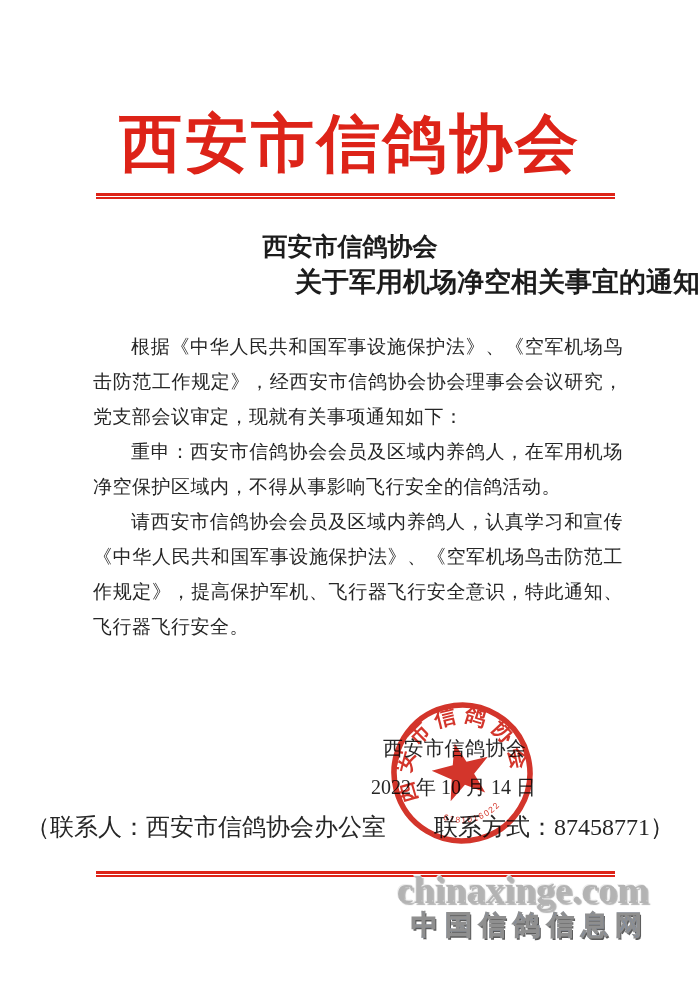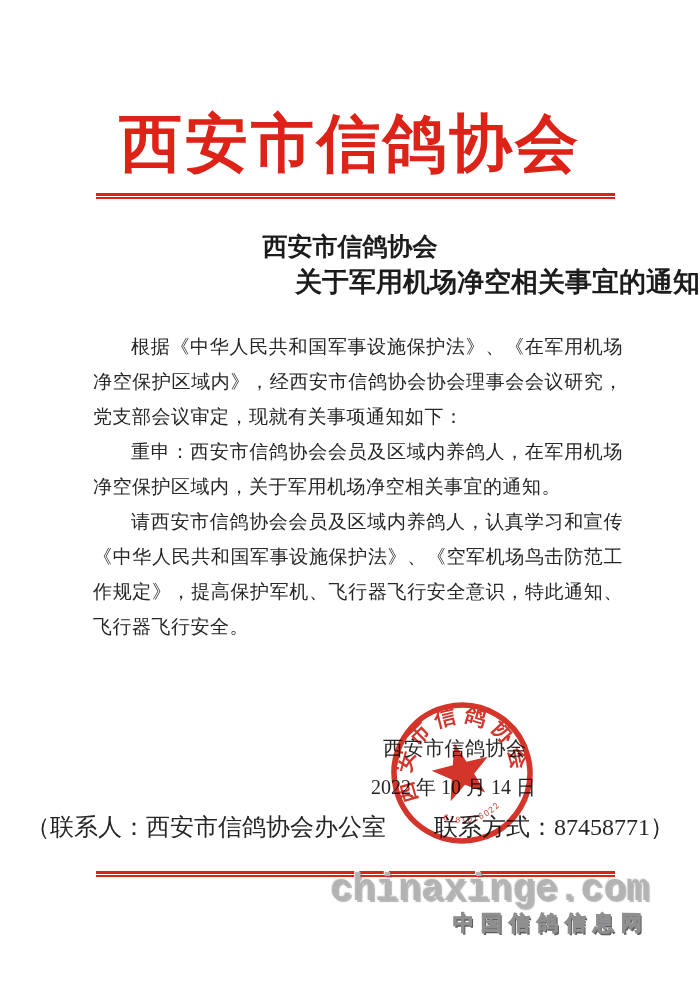--- a/index.html
+++ b/index.html
@@ -32,48 +32,48 @@
   .sign-org{position:absolute;top:735px;left:383px;font-size:20px;letter-spacing:.5px;color:#262626;white-space:nowrap;}
   .sign-date{position:absolute;top:774px;left:371px;font-size:20px;color:#262626;white-space:nowrap;}
   .contact-line{position:absolute;top:811px;left:0;right:0;text-align:center;font-size:24px;color:#262626;white-space:nowrap;}
   .stamp-wrap{
     position:absolute;left:386px;top:697px;width:152px;height:152px;
     transform:rotate(-14deg);mix-blend-mode:multiply;opacity:.92;z-index:5;
   }
   .stamp-wrap svg{width:100%;height:100%;}
   .watermark{
     position:absolute;right:51px;top:870px;text-align:right;z-index:3;
-    font-family:Liberation Mono, monospace;white-space:nowrap;
+    font-family:Liberation Serif, serif;white-space:nowrap;
   }
   .wm-site{
     font-size:38px;line-height:40px;font-weight:bold;color:#b3b3b3;letter-spacing:0;
     text-shadow:-1px -1px 0 #ededed,2px 2px 1px rgba(90,90,90,.45);
   }
   .wm-name{
-    font-size:21px;line-height:26px;font-weight:bold;color:#3b82f6;letter-spacing:7px;margin-top:2px;
+    font-size:27px;line-height:26px;font-weight:bold;color:#3b82f6;letter-spacing:7px;margin-top:2px;
     -webkit-text-stroke:1px #8f8f8f;text-shadow:1.5px 1.5px 0 #5c5c5c;
   }
 </style>
 </head>
 <body>
 
 <div class="page">
 
   <div class="letterhead">西安市信鸽协会</div>
 
   <div class="rule rule-top"></div>
 
   <div class="doc-title">
     <div class="l1">西安市信鸽协会</div>
     <div class="l2">关于军用机场净空相关事宜的通知</div>
   </div>
 
   <div class="body-text">
-    <p>根据《中华人民共和国军事设施保护法》、《在军用机场净空保护区域内》，经西安市信鸽协会协会理事会会议研究，党支部会议审定，现就有关事项通知如下：</p>
-    <p>重申：西安市信鸽协会会员及区域内养鸽人，在军用机场净空保护区域内，关于军用机场净空相关事宜的通知。</p>
+    <p>根据《中华人民共和国军事设施保护法》、《空军机场鸟击防范工作规定》，经西安市信鸽协会协会理事会会议研究，党支部会议审定，现就有关事项通知如下：</p>
+    <p>重申：西安市信鸽协会会员及区域内养鸽人，在军用机场净空保护区域内，不得从事影响飞行安全的信鸽活动。</p>
     <p>请西安市信鸽协会会员及区域内养鸽人，认真学习和宣传《中华人民共和国军事设施保护法》、《空军机场鸟击防范工作规定》，提高保护军机、飞行器飞行安全意识，特此通知、飞行器飞行安全。</p>
   </div>
 
   <div class="sign-org">西安市信鸽协会</div>
   <div class="sign-date">2022 年 10 月 14 日</div>
   <div class="contact-line">（联系人：西安市信鸽协会办公室　　联系方式：87458771）</div>
 
   <div class="stamp-wrap">
     <svg viewBox="0 0 150 150">
       <defs>

